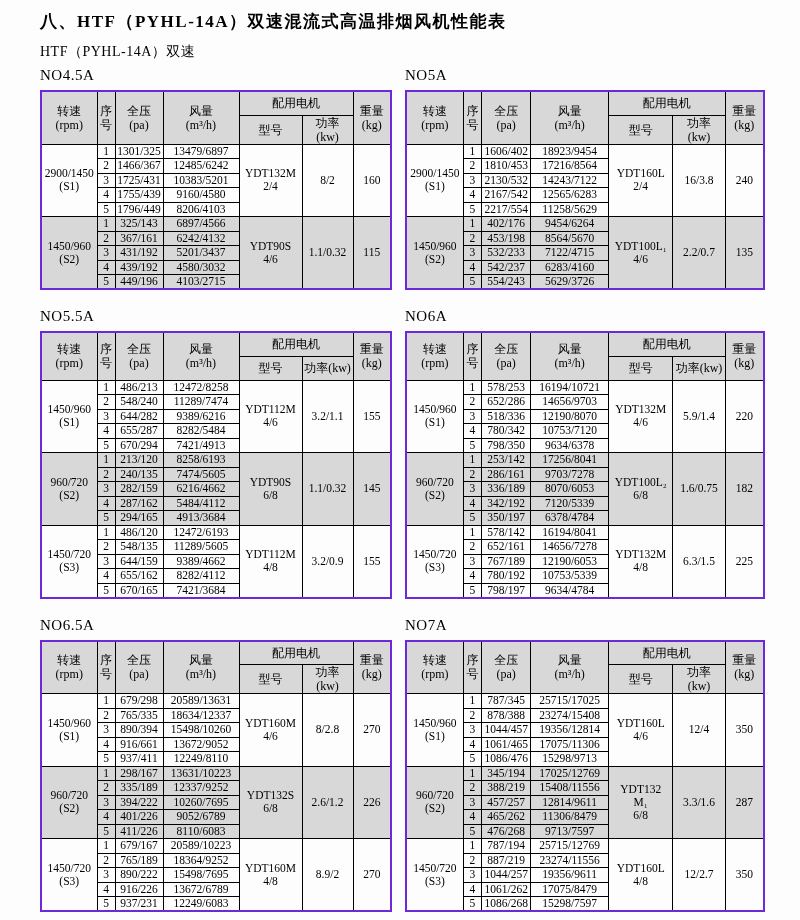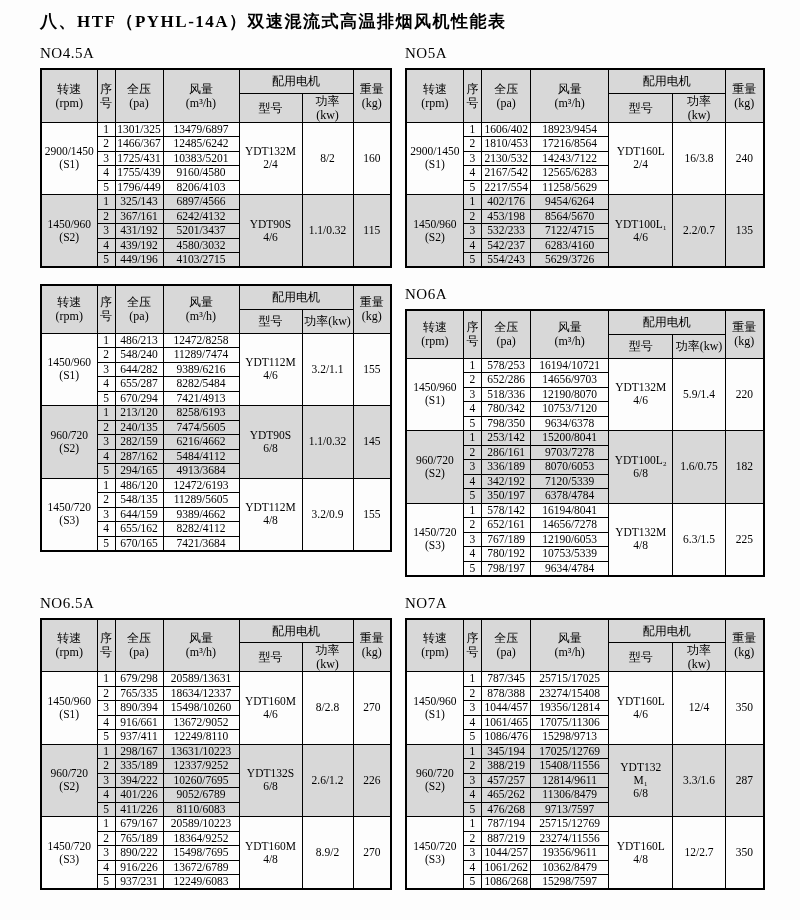--- a/index.html
+++ b/index.html
@@ -16,21 +16,21 @@
   .subtitle{font-size:14px;letter-spacing:0.5px;margin:0 0 4px 0;}
   .grid{
     display:grid;
     grid-template-columns:350px 360px;
     column-gap:15px;row-gap:16px;
     width:653px;
   }
   .caption{font-size:15px;letter-spacing:0.5px;margin:2px 0 6px 0;}
   table.perf{
     border-collapse:collapse;width:100%;table-layout:fixed;
-    border:2px solid #000000;
+    border:2px solid #6d28d9;
     font-family:"Liberation Serif","DejaVu Serif",serif;
   }
   table.perf th,table.perf td{
     border:1px solid #000;
     text-align:center;vertical-align:middle;
     padding:0 1px;
     font-size:11.5px;line-height:13px;
     white-space:pre-line;
     font-weight:normal;
     overflow:hidden;
@@ -44,20 +44,21 @@
   td.shaded{background:var(--shaded-bg,#d8d8d8);}
   col.c-speed{width:56px;} col.c-seq{width:18px;}
   col.c-pressure{width:48px;} col.c-flow{width:76px;}
   col.c-model{width:63px;} col.c-power{width:51px;} col.c-weight{width:38px;}
 </style>
 </head>
 <body>
 
 <div class="page">
   <div class="title">八、HTF（PYHL-14A）双速混流式高温排烟风机性能表</div>
+  <div class="subtitle">HTF（PYHL-14A）双速</div>
   <div class="grid">
       <div class="section">
         <div class="caption">NO4.5A</div>
         <table class="perf">
           <colgroup>
             <col class="c-speed">
             <col class="c-seq">
             <col class="c-pressure">
             <col class="c-flow">
             <col class="c-model">
@@ -242,20 +243,21 @@
             </tr>
             <tr>
               <td class="shaded">5</td>
               <td class="shaded">554/243</td>
               <td class="shaded">5629/3726</td>
             </tr>
           </tbody>
         </table>
       </div>
       <div class="section">
+        <div class="caption">NO5.5A</div>
         <table class="perf">
           <colgroup>
             <col class="c-speed">
             <col class="c-seq">
             <col class="c-pressure">
             <col class="c-flow">
             <col class="c-model">
             <col class="c-power">
             <col class="c-weight">
           </colgroup>
@@ -436,21 +438,21 @@
             <tr>
               <td>5</td>
               <td>798/350</td>
               <td>9634/6378</td>
             </tr>
             <tr>
               <td class="shaded" rowspan="5">960/720
 (S2)</td>
               <td class="shaded">1</td>
               <td class="shaded">253/142</td>
-              <td class="shaded">15200/8041</td>
+              <td class="shaded">17256/8041</td>
               <td class="shaded" rowspan="5">YDT100L₂
 6/8</td>
               <td class="shaded" rowspan="5">1.6/0.75</td>
               <td class="shaded" rowspan="5">182</td>
             </tr>
             <tr>
               <td class="shaded">2</td>
               <td class="shaded">286/161</td>
               <td class="shaded">9703/7278</td>
             </tr>
@@ -745,21 +747,21 @@
               <td>23274/11556</td>
             </tr>
             <tr>
               <td>3</td>
               <td>1044/257</td>
               <td>19356/9611</td>
             </tr>
             <tr>
               <td>4</td>
               <td>1061/262</td>
-              <td>10362/8479</td>
+              <td>17075/8479</td>
             </tr>
             <tr>
               <td>5</td>
               <td>1086/268</td>
               <td>15298/7597</td>
             </tr>
           </tbody>
         </table>
       </div>
     </div>

